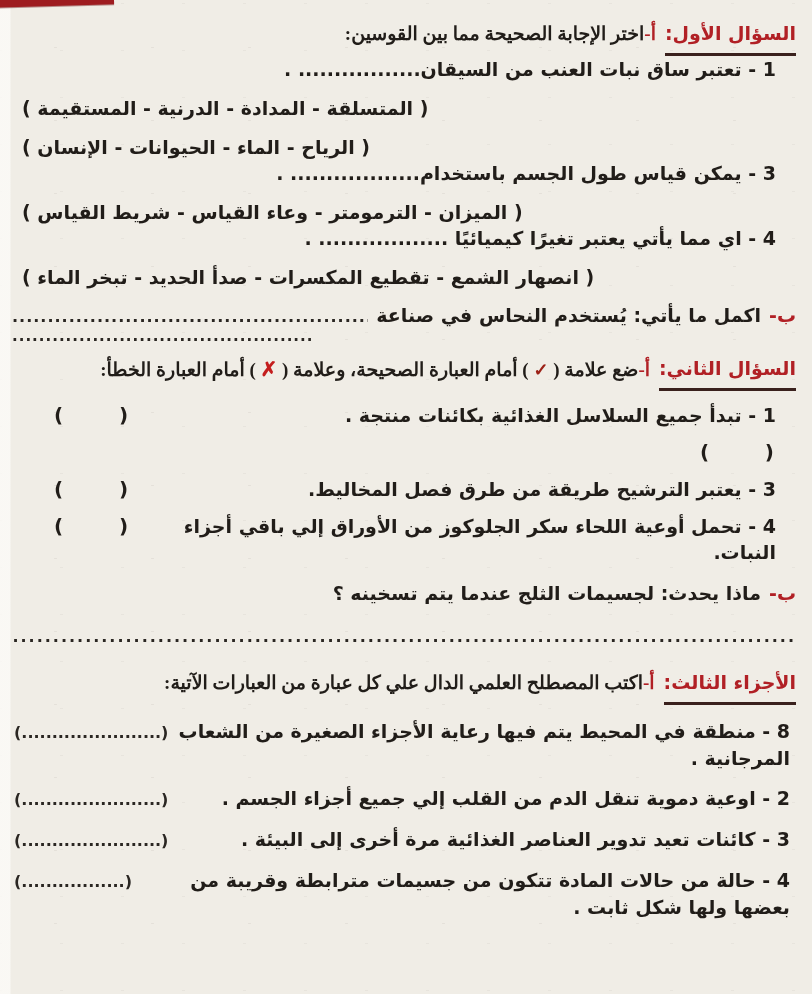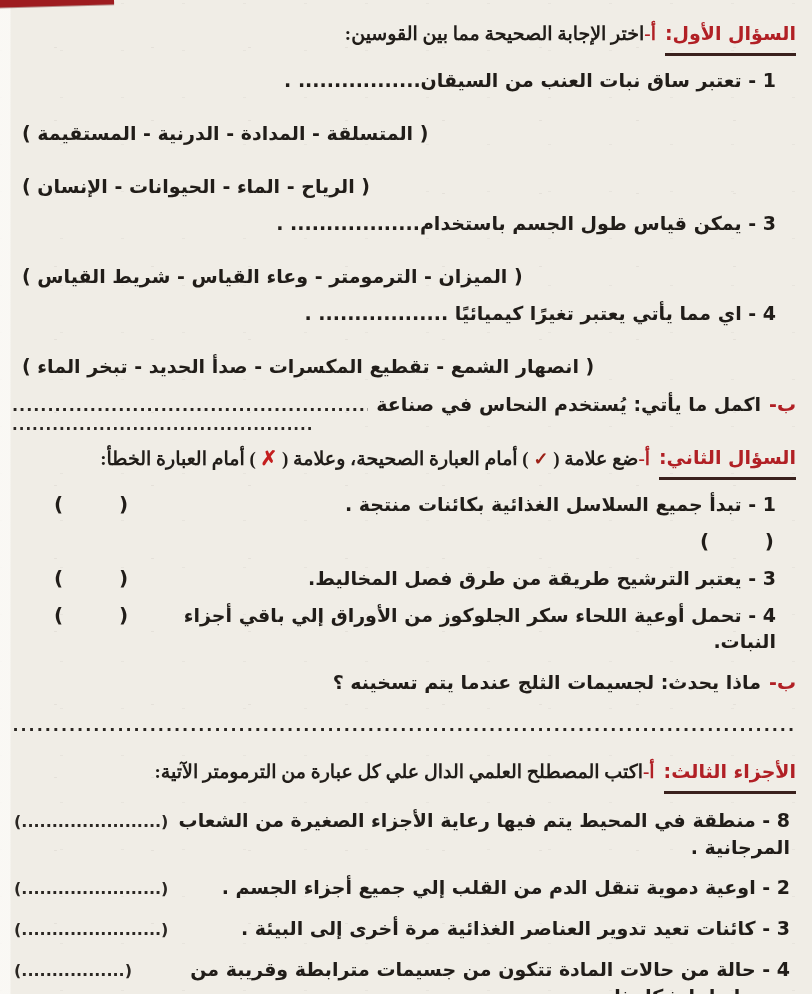--- a/index.html
+++ b/index.html
@@ -31,22 +31,22 @@
   .q-head{display:flex;align-items:flex-start;gap:9px;margin-top:6px;font-size:19px;line-height:30px;}
   .q-title{
     color:#b12025;font-size:19px;white-space:nowrap;
     padding-bottom:5px;border-bottom:3px solid #3a211d;
   }
   .part-label{padding-top:1px;font-family:Liberation Serif, serif;}
   .red-prefix{color:#b12025;}
   .mark{font-size:18px;}
   .mark.check{color:#9c2218;}
   .mark.cross{color:#c41e1e;font-size:20px;}
-  .mcq-item{margin-top:11px;line-height:26px;font-size:19px;padding-right:20px;}
-  .mcq-options{margin-top:27px;line-height:26px;font-size:19px;text-align:left;padding-left:10px;}
+  .mcq-item{margin-top:0;line-height:26px;font-size:19px;padding-right:20px;}
+  .mcq-options{margin-top:13px;line-height:26px;font-size:19px;text-align:left;padding-left:10px;}
   .fill-row{display:flex;align-items:baseline;gap:8px;margin-top:12px;font-size:19px;line-height:27px;}
   .dots-fill{flex:1;overflow:hidden;white-space:nowrap;direction:ltr;text-align:left;font-size:16px;letter-spacing:1px;color:#2a2622;}
   .dots-wrap{line-height:13px;font-size:15px;letter-spacing:1px;text-align:left;overflow:hidden;white-space:nowrap;height:14px;color:#2a2622;}
   .tf-row{display:flex;justify-content:space-between;align-items:baseline;flex-wrap:nowrap;margin-top:11px;font-size:19px;line-height:26px;padding-right:20px;}
   .tf-answer{white-space:pre;font-size:20px;margin-left:42px;letter-spacing:2px;}
   .term-row{display:flex;justify-content:space-between;align-items:baseline;flex-wrap:nowrap;margin-top:13px;font-size:19px;line-height:27px;padding-right:6px;}
   .term-answer{white-space:nowrap;font-size:16px;margin-left:2px;color:#2a2622;}
   .dotted-divider{margin-top:22px;overflow:hidden;white-space:nowrap;font-size:16px;letter-spacing:2px;line-height:16px;color:#2a2622;}
   .q3-head{margin-top:22px;}
   .q2-head{margin-top:9px;}
@@ -109,21 +109,21 @@
       <span class="red-prefix">ب-</span>
       <span>ماذا يحدث: لجسيمات الثلج عندما يتم تسخينه ؟</span>
     </div>
   </section>
 
   <div class="dotted-divider">...........................................................................................................................................................................................................</div>
 
   <section>
     <div class="q-head q3-head">
       <span class="q-title">الأجزاء الثالث:</span>
-      <span class="part-label"><span class="red-prefix">أ-</span><span>اكتب المصطلح العلمي الدال علي كل عبارة من الترمومتر الآتية:</span></span>
+      <span class="part-label"><span class="red-prefix">أ-</span><span>اكتب المصطلح العلمي الدال علي كل عبارة من العبارات الآتية:</span></span>
     </div>
 
     <div class="term-row">
       <span>8 - منطقة في المحيط يتم فيها رعاية الأجزاء الصغيرة من الشعاب المرجانية .</span>
       <span class="term-answer">(.......................)</span>
     </div>
     <div class="term-row">
       <span>2 - اوعية دموية تنقل الدم من القلب إلي جميع أجزاء الجسم .</span>
       <span class="term-answer">(.......................)</span>
     </div>

